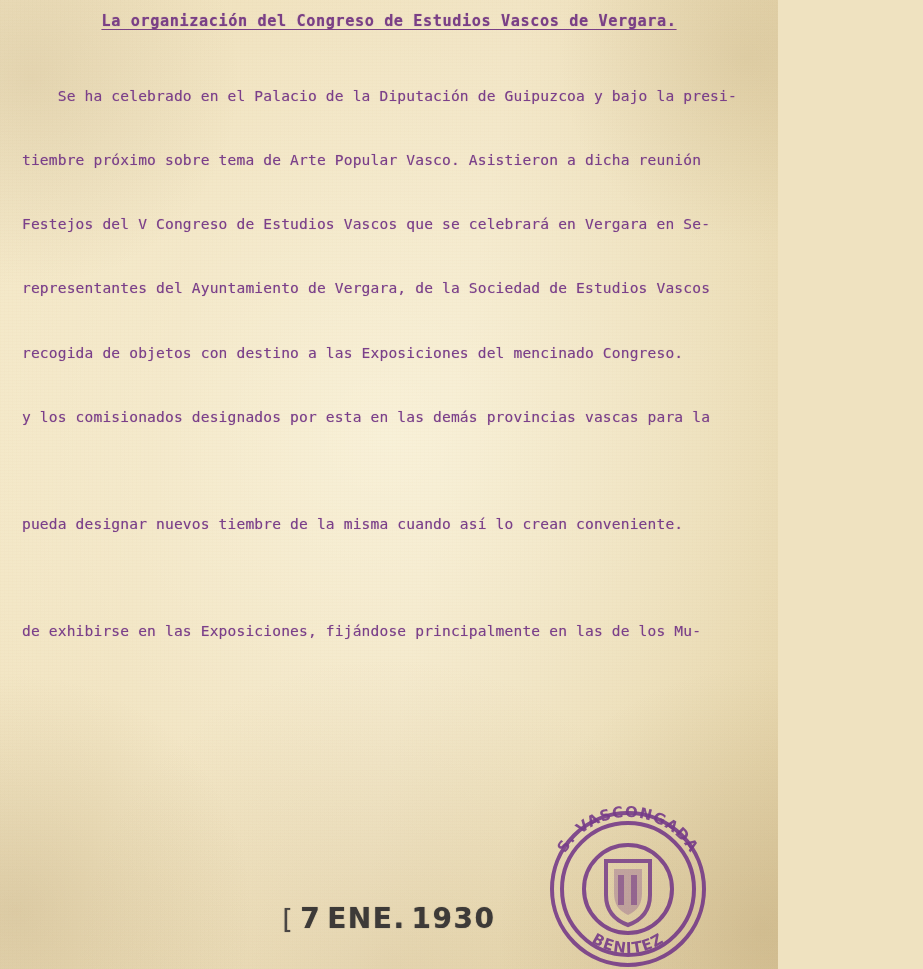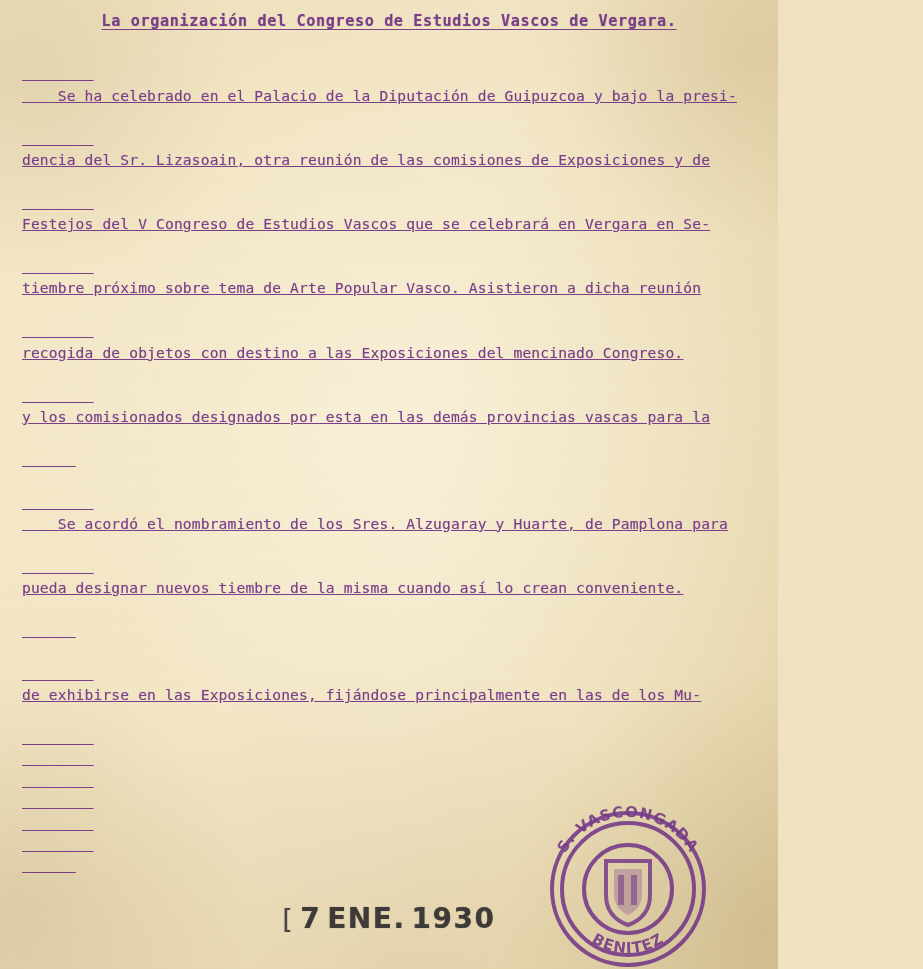--- a/index.html
+++ b/index.html
@@ -73,21 +73,20 @@
     color: #7b3f8a;
     font-size: 14.6px;
     line-height: 21.4px;
     letter-spacing: 0.15px;
     text-shadow: 0 0 0.8px rgba(110,55,125,0.45);
   }
 
   .para {
     margin: 0 0 0 0;
     white-space: pre-wrap;
-    text-decoration: underline;
   }
   .para + .para {
     margin-top: 0;
   }
   .line {
     display: block;
     white-space: pre;
   }
   
   .ghost {
@@ -150,29 +149,28 @@
 <div id="page">
 
   <div id="content">
 
     <div class="doc-title">La organización del Congreso de Estudios Vascos de Vergara.</div>
 
     <div class="body-text">
 
       <div class="para">
         <span class="line">    Se ha celebrado en el Palacio de la Diputación de Guipuzcoa y bajo la presi-</span>
-        <span class="line">dencia del Sr. Lizasoain, otra reunión de las comisiones de Exposiciones y de</span>
+        <span class="line">tiembre próximo sobre tema de Arte Popular Vasco. Asistieron a dicha reunión</span>
         <span class="line">Festejos del V Congreso de Estudios Vascos que se celebrará en Vergara en Se-</span>
-        <span class="line">tiembre próximo sobre tema de Arte Popular Vasco. Asistieron a dicha reunión</span>
+        <span class="line">representantes del Ayuntamiento de Vergara, de la Sociedad de Estudios Vascos</span>
         <span class="line">recogida de objetos con destino a las Exposiciones del mencinado Congreso.</span>
         <span class="line">y los comisionados designados por esta en las demás provincias vascas para la</span>
       </div>
 
       <div class="para">
-        <span class="line">    Se acordó el nombramiento de los Sres. Alzugaray y Huarte, de Pamplona para</span>
         <span class="line">pueda designar nuevos tiembre de la misma cuando así lo crean conveniente.</span>
       </div>
 
       <div class="para">
         <span class="line">de exhibirse en las Exposiciones, fijándose principalmente en las de los Mu-</span>
         
         
         
         
         

